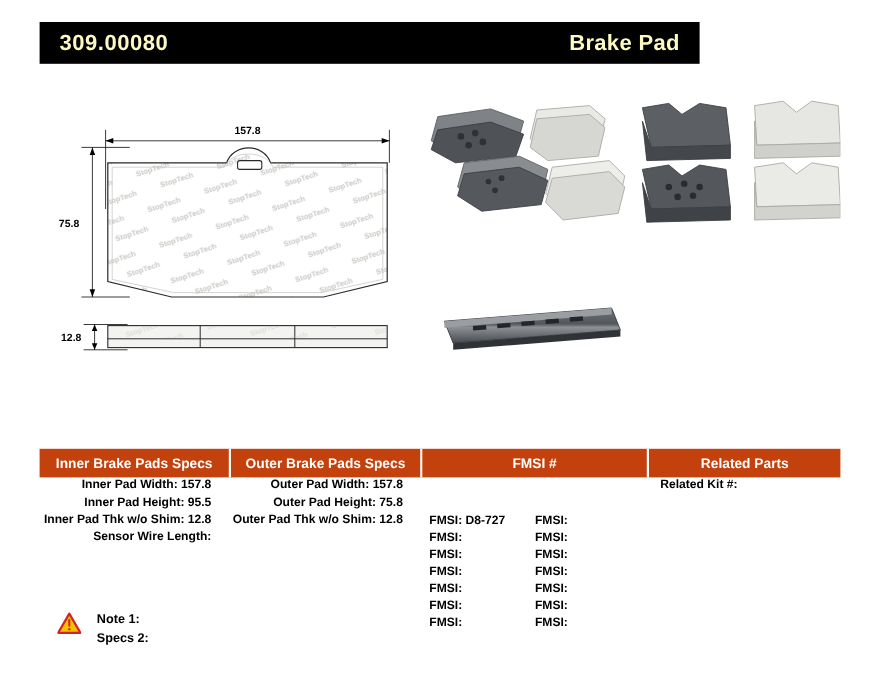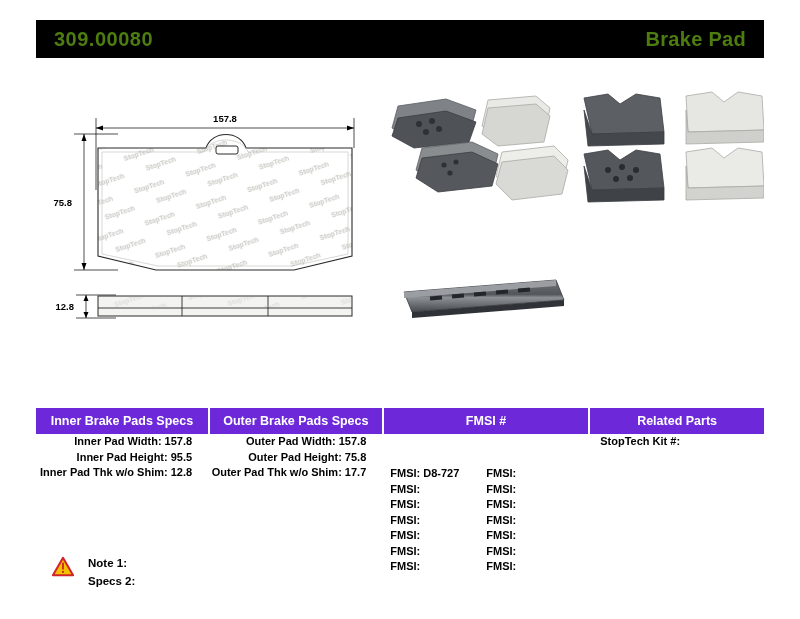--- a/index.html
+++ b/index.html
@@ -14,24 +14,24 @@
     color: #000000;
     position: relative;
     overflow: hidden;
   }
 
   
   .header {
     position: absolute;
     left: 36px;
     top: 20px;
-    width: 728px;
+    width: 600px;
     height: 38px;
     background: #000000;
-    color: #4d7c0f;
+    color: #fef9c3;
     display: flex;
     align-items: center;
     justify-content: space-between;
     box-sizing: border-box;
     padding: 0 18px;
   }
   .header .part-number {
     font-size: 20px;
     font-weight: bold;
     letter-spacing: 0.5px;
@@ -57,21 +57,21 @@
     position: absolute;
     left: 36px;
     top: 408px;
     width: 728px;
   }
   .spec-head {
     display: flex;
     height: 26px;
   }
   .spec-head > div {
-    background: #6d28d9;
+    background: #c2410c;
     color: #ffffff;
     font-size: 12.5px;
     font-weight: bold;
     display: flex;
     align-items: center;
     justify-content: center;
     box-sizing: border-box;
     border-right: 2px solid #ffffff;
   }
   .spec-head > div:last-child { border-right: none; }
@@ -271,26 +271,27 @@
     <div class="col-3">FMSI #</div>
     <div class="col-4">Related Parts</div>
   </div>
 
   <div class="spec-body">
 
     <div class="col-1 row-right">
       <div>Inner Pad Width: 157.8</div>
       <div>Inner Pad Height: 95.5</div>
       <div>Inner Pad Thk w/o Shim: 12.8</div>
+      <div>Sensor Wire Length:</div>
     </div>
 
     <div class="col-2 row-right">
       <div>Outer Pad Width: 157.8</div>
       <div>Outer Pad Height: 75.8</div>
-      <div>Outer Pad Thk w/o Shim: 17.7</div>
+      <div>Outer Pad Thk w/o Shim: 12.8</div>
     </div>
 
     <div class="col-3 fmsi-col">
       <div class="fmsi-sub left">
         <div>FMSI:  D8-727</div>
         <div>FMSI:</div>
         <div>FMSI:</div>
         <div>FMSI:</div>
         <div>FMSI:</div>
         <div>FMSI:</div>
@@ -301,21 +302,21 @@
         <div>FMSI:</div>
         <div>FMSI:</div>
         <div>FMSI:</div>
         <div>FMSI:</div>
         <div>FMSI:</div>
         <div>FMSI:</div>
       </div>
     </div>
 
     <div class="col-4 related-col">
-      <div>StopTech Kit #:</div>
+      <div>Related Kit #:</div>
     </div>
 
   </div>
 </div>
 
 <div class="notes">
   <svg class="warn-icon" viewBox="0 0 24 24">
     <path d="M12 2 L23 21 L1 21 Z" fill="#f2c200" stroke="#d2232a" stroke-width="2.2" stroke-linejoin="round"></path>
     <path d="M12 8 L12 14" stroke="#d2232a" stroke-width="2" stroke-linecap="round"></path>
     <circle cx="12" cy="17.4" r="1.2" fill="#d2232a"></circle>

